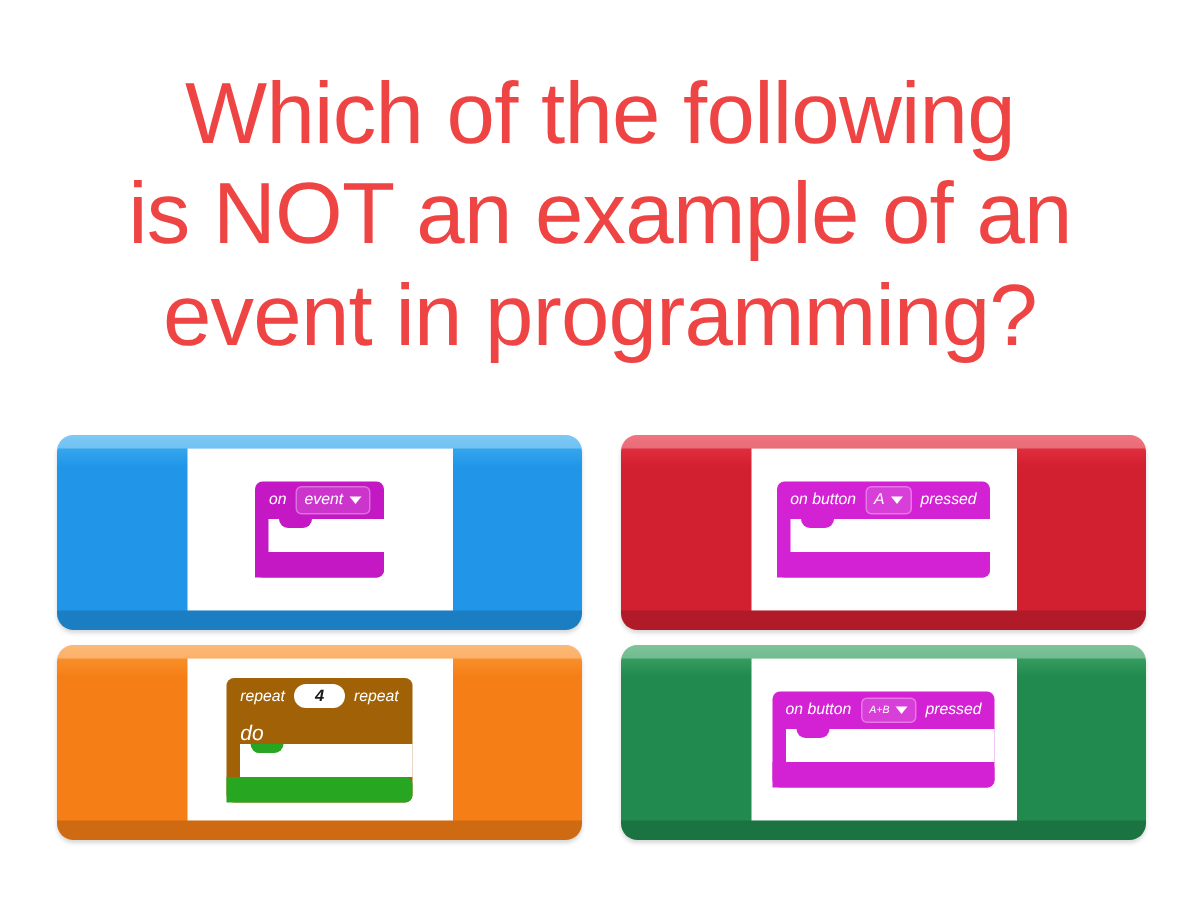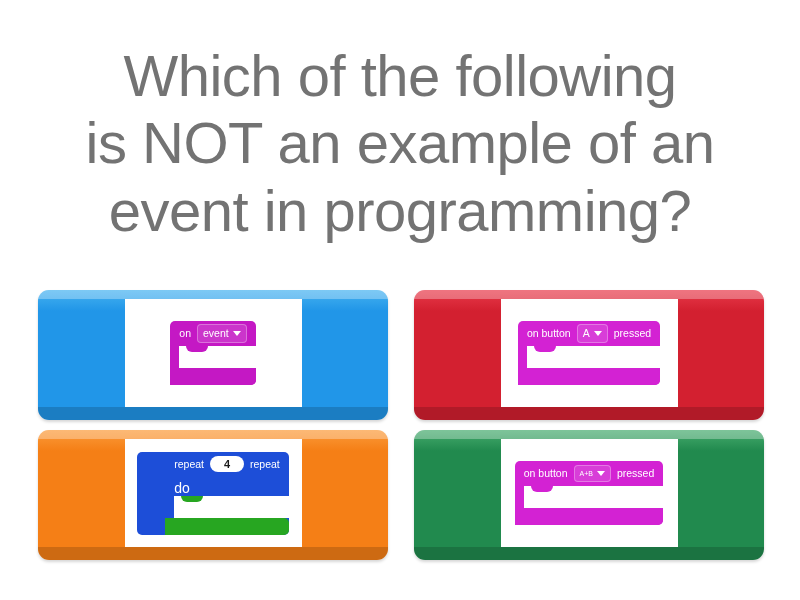--- a/index.html
+++ b/index.html
@@ -22,21 +22,21 @@
     top: 18px;
     width: 800px;
     height: 250px;
     display: flex;
     align-items: center;
     justify-content: center;
   }
   #question-text {
     font-size: 58px;
     line-height: 1.16;
-    color: #737373;
+    color: #ef4444;
     text-align: center;
     font-weight: 400;
     letter-spacing: -0.5px;
     width: 760px;
     white-space: pre-line;
   }
 
   
   #answers-grid {
     position: absolute;
@@ -98,20 +98,21 @@
     display: flex;
     align-items: center;
     justify-content: center;
   }
 
   
   .mc-block {
     position: relative;
     font-family: "Liberation Sans", sans-serif;
     color: #ffffff;
+    font-style: italic;
   }
   .mc-hat {
     border-radius: 5px;
     position: relative;
   }
   .mc-head {
     display: flex;
     align-items: center;
     gap: 6px;
     padding: 0 9px;
@@ -236,21 +237,21 @@
           </div>
         </div>
       </div>
     </div>
   </div>
 
   <div class="answer-card" id="card-2" style="background: linear-gradient(rgb(251, 155, 58) 0%, rgb(245, 127, 22) 16%, rgb(245, 127, 22) 100%);">
     <div class="card-media">
       <div class="media-white">
         <div class="mc-block" id="blk-2">
-          <div class="mc-hat" id="hat-2" style="background: #1d4ed8; padding-left: 28px;">
+          <div class="mc-hat" id="hat-2" style="background: #a16207;">
             <div class="mc-head">
               <span class="mc-label">repeat</span>
               <span class="mc-numfield">4</span>
               <span class="mc-label">repeat</span>
             </div>
             <div class="mc-do-row">
               <span class="mc-do-label">do</span>
             </div>
             <div class="mc-mouth" id="mouth-2">
               <div class="mc-notch" id="notch-2" style="background: rgb(39, 166, 33);"></div>

